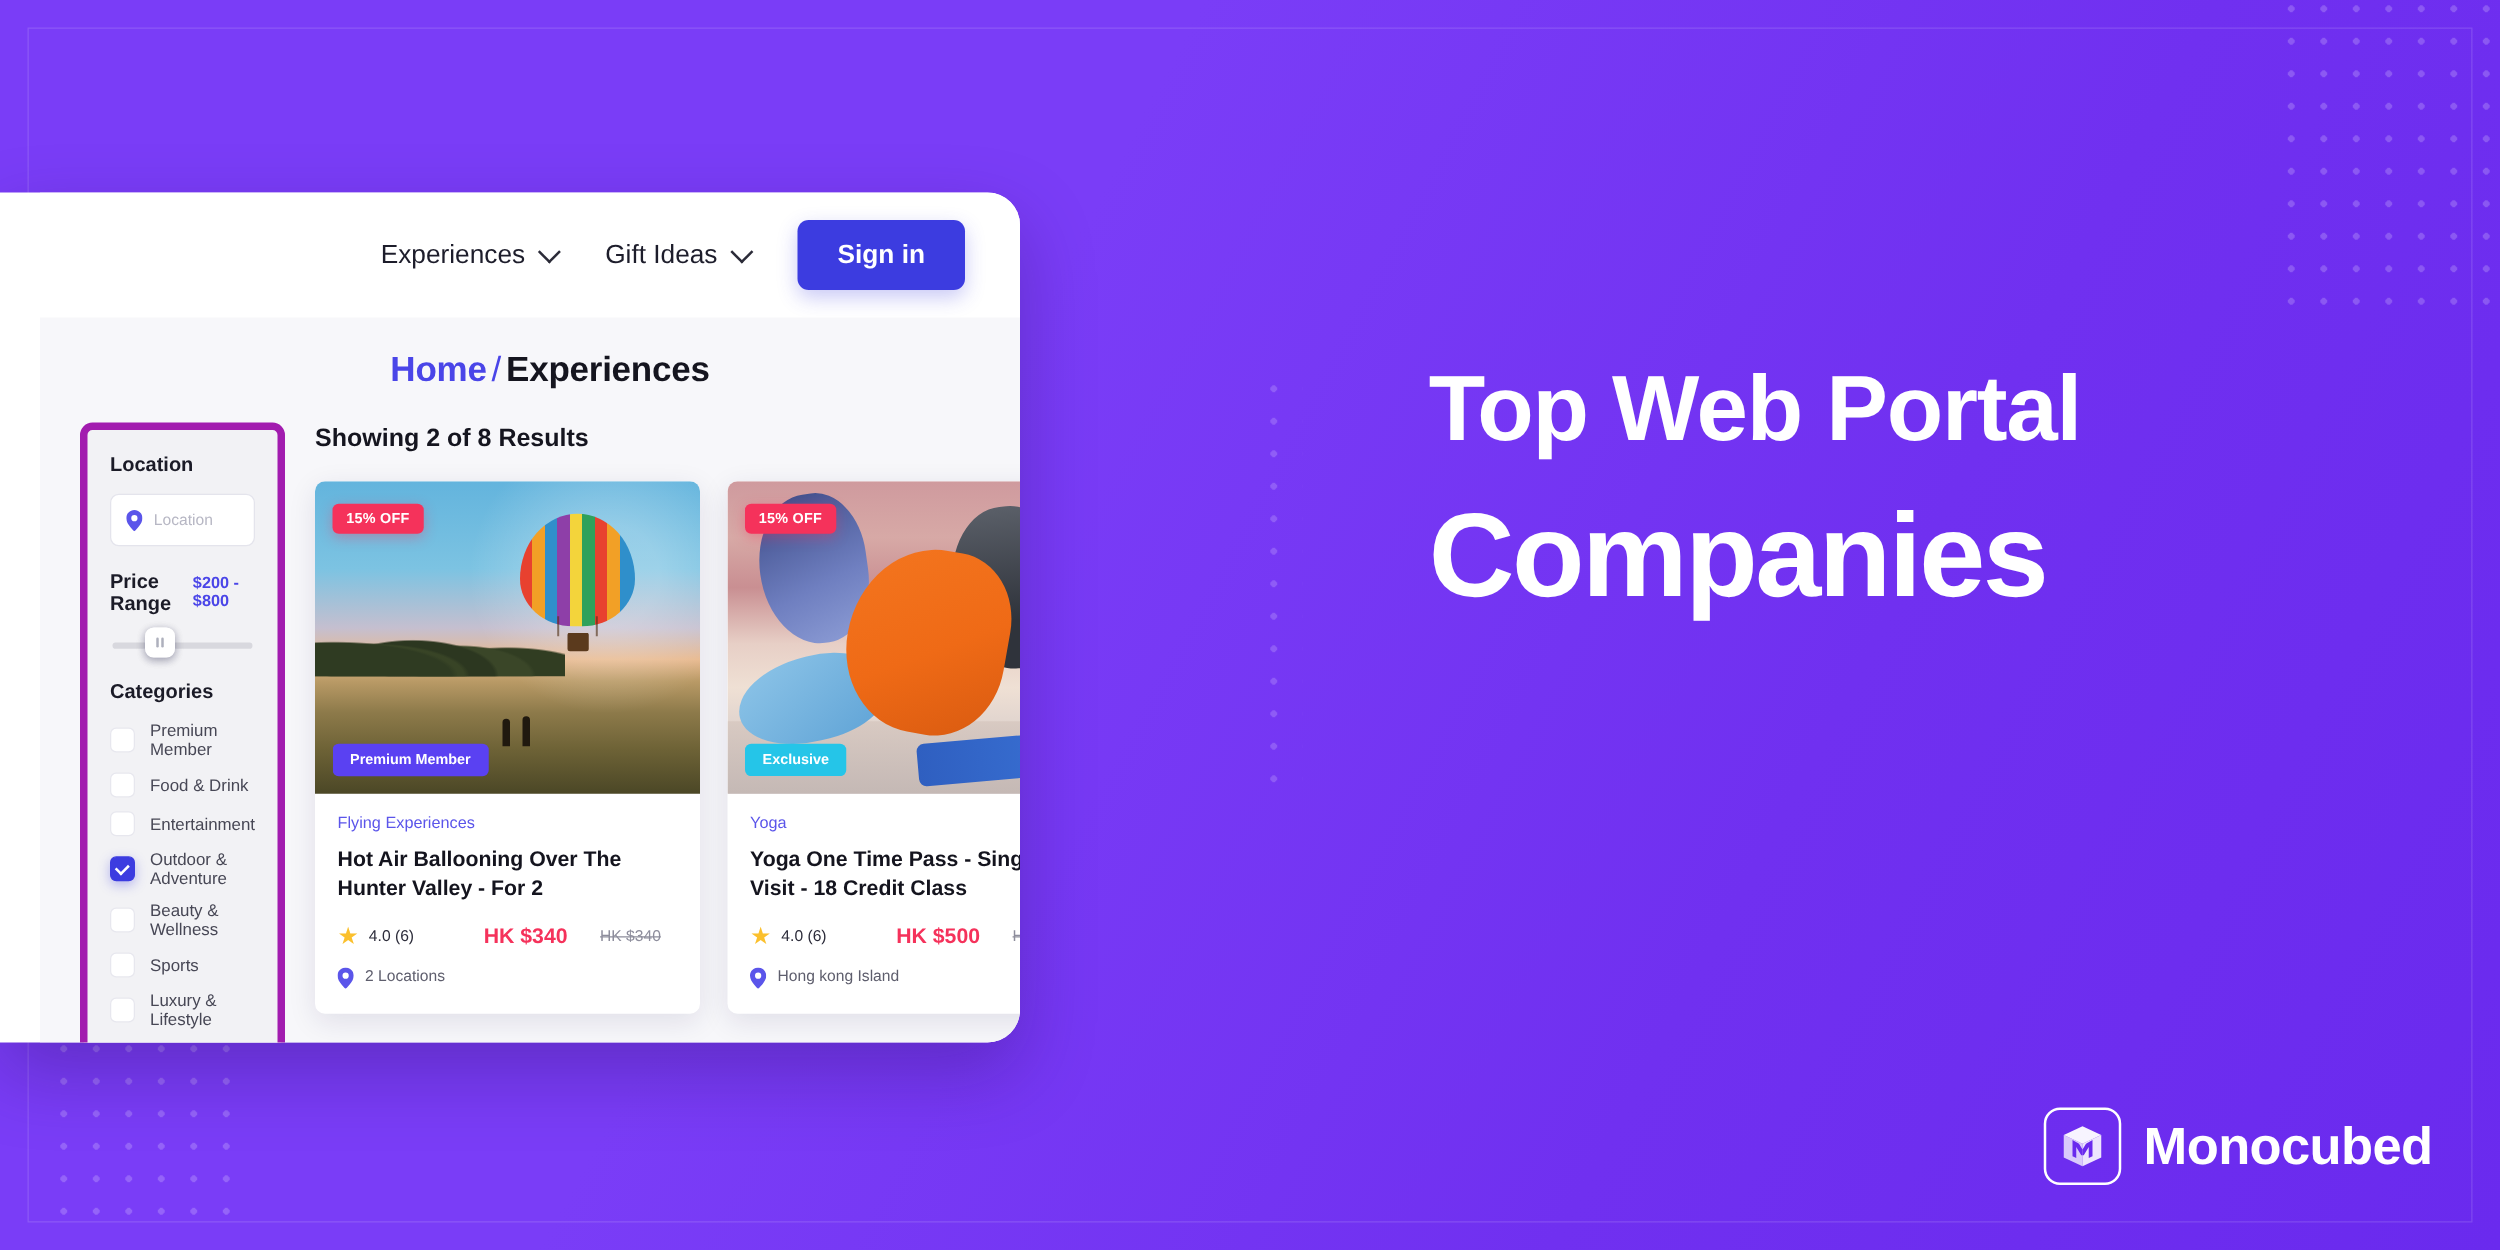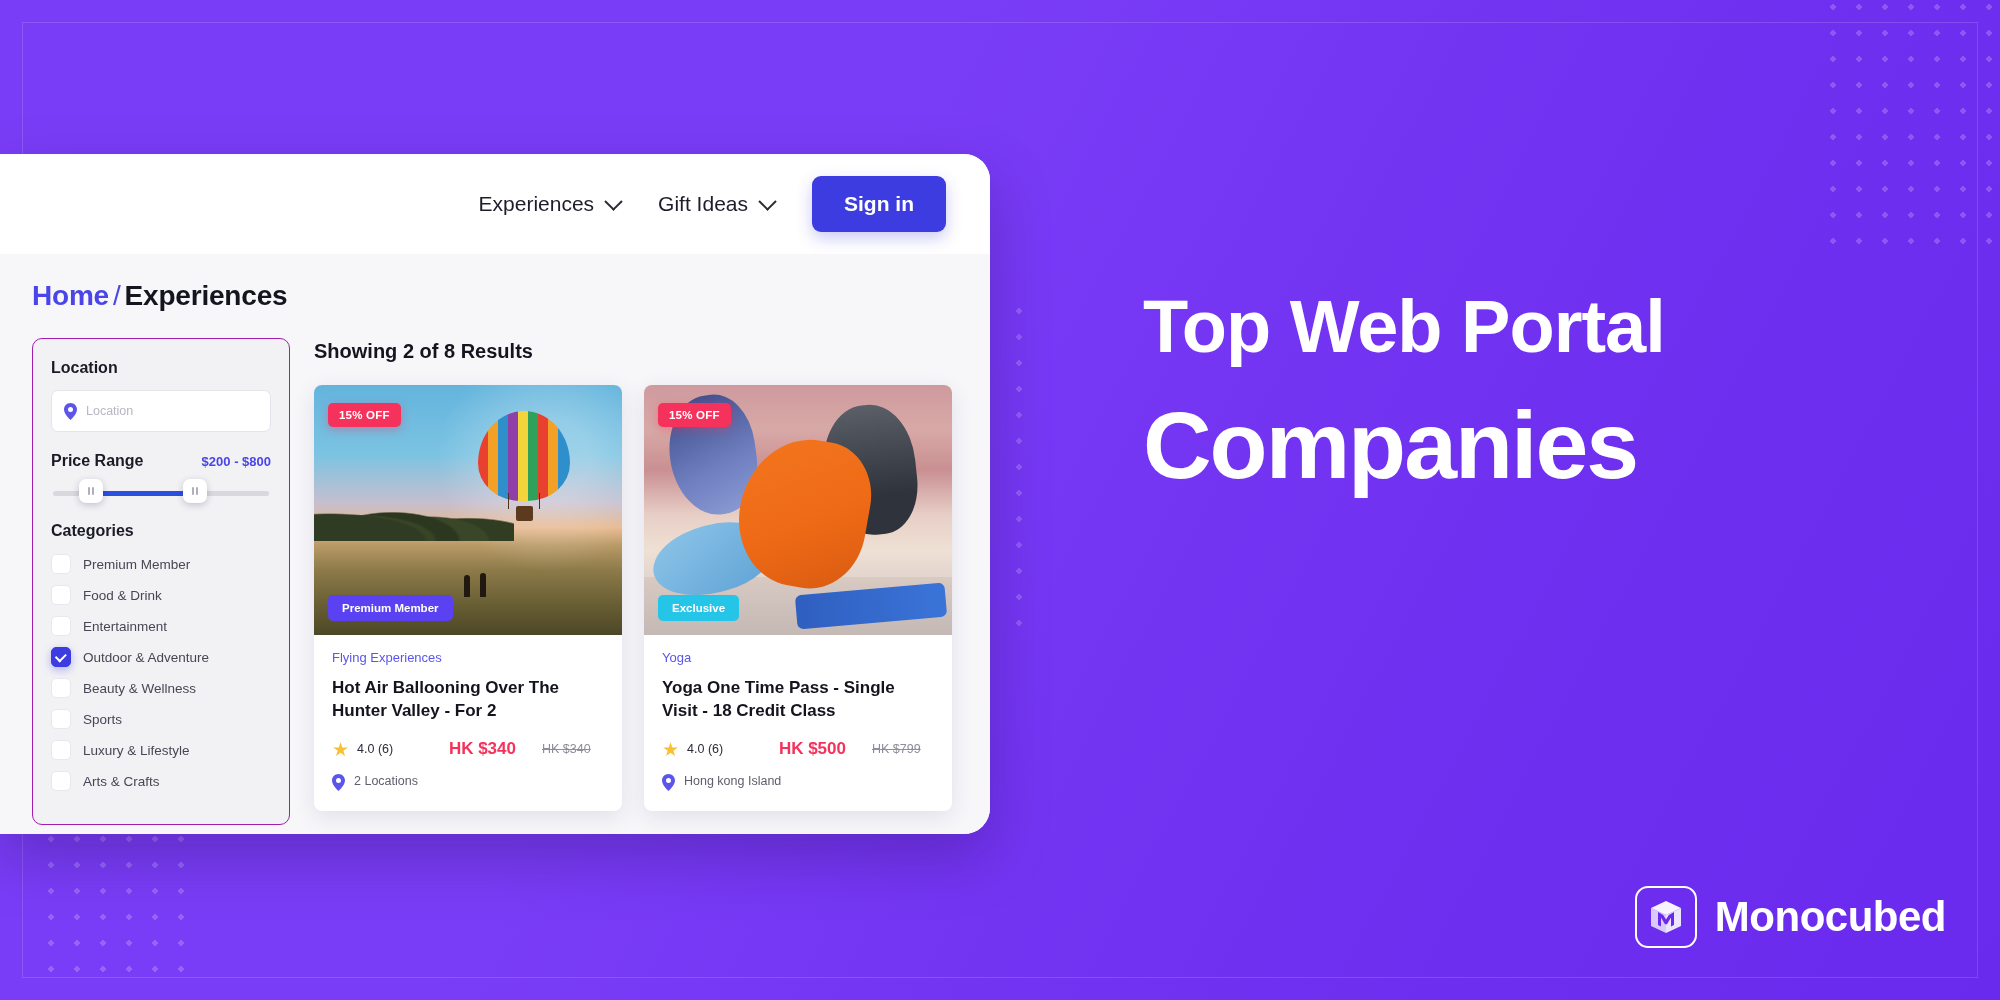--- a/index.html
+++ b/index.html
@@ -29,26 +29,27 @@
   .dots-tr { right:0px; top:-6px; width:180px; height:250px; }
   .dots-bl { left:38px; bottom:20px; width:160px; height:180px; }
   .dots-mid{ left:1006px; top:298px; width:36px; height:330px;
              background-image: radial-gradient(rgba(255,255,255,0.18) 2.6px, transparent 2.7px);
              background-size:26px 26px; }
 
   
   .app-window{
     position:absolute;
     left:0; top:154px;
-    width:990px; height:680px;
+    width:816px; height:680px;
     background:#ffffff;
     border-top-right-radius:26px;
     border-bottom-right-radius:26px;
     box-shadow: 0 24px 60px rgba(40,10,90,0.30);
     overflow:hidden;
+    padding-left:32px;
   }
 
   
   .navbar{
     height:100px;
     background:#fff;
     display:flex; align-items:center; justify-content:flex-end;
     padding-right:44px;
     gap:0px;
   }
@@ -78,35 +79,35 @@
 
   
   .page{
     background:#f7f7fa;
     height:580px;
     padding:26px 0 0 32px;
     position:relative;
   }
   .breadcrumb{
     font-size:28px; font-weight:700; color:#15151f;
-    margin-bottom:26px; letter-spacing:-0.2px;
+    margin-bottom:26px; letter-spacing:-0.2px;text-align:center;
   }
   .breadcrumb .crumb-home{ color:#4a45e8; }
   .breadcrumb .crumb-sep{ color:#4a45e8; font-weight:500; margin:0 4px; }
 
   .content{ display:flex; gap:24px; }
 
   
   .sidebar{
     width:258px;
     background:#f2f2f5;
     border-radius:10px;
     padding:20px 18px 22px 18px;
     align-self:flex-start;
-    border:1px solid #a21caf;
+    border:6px solid #a21caf;
   }
   .filter-label{ font-size:16px; font-weight:700; color:#1b1b27; margin-bottom:13px;}
   .loc-input{
     height:42px; background:#fff;
     border:1px solid #e4e4ec; border-radius:7px;
     display:flex; align-items:center; gap:9px; padding:0 12px;
     margin-bottom:20px;
   }
   .pin{
     width:13px;height:17px;flex:none;position:relative;

